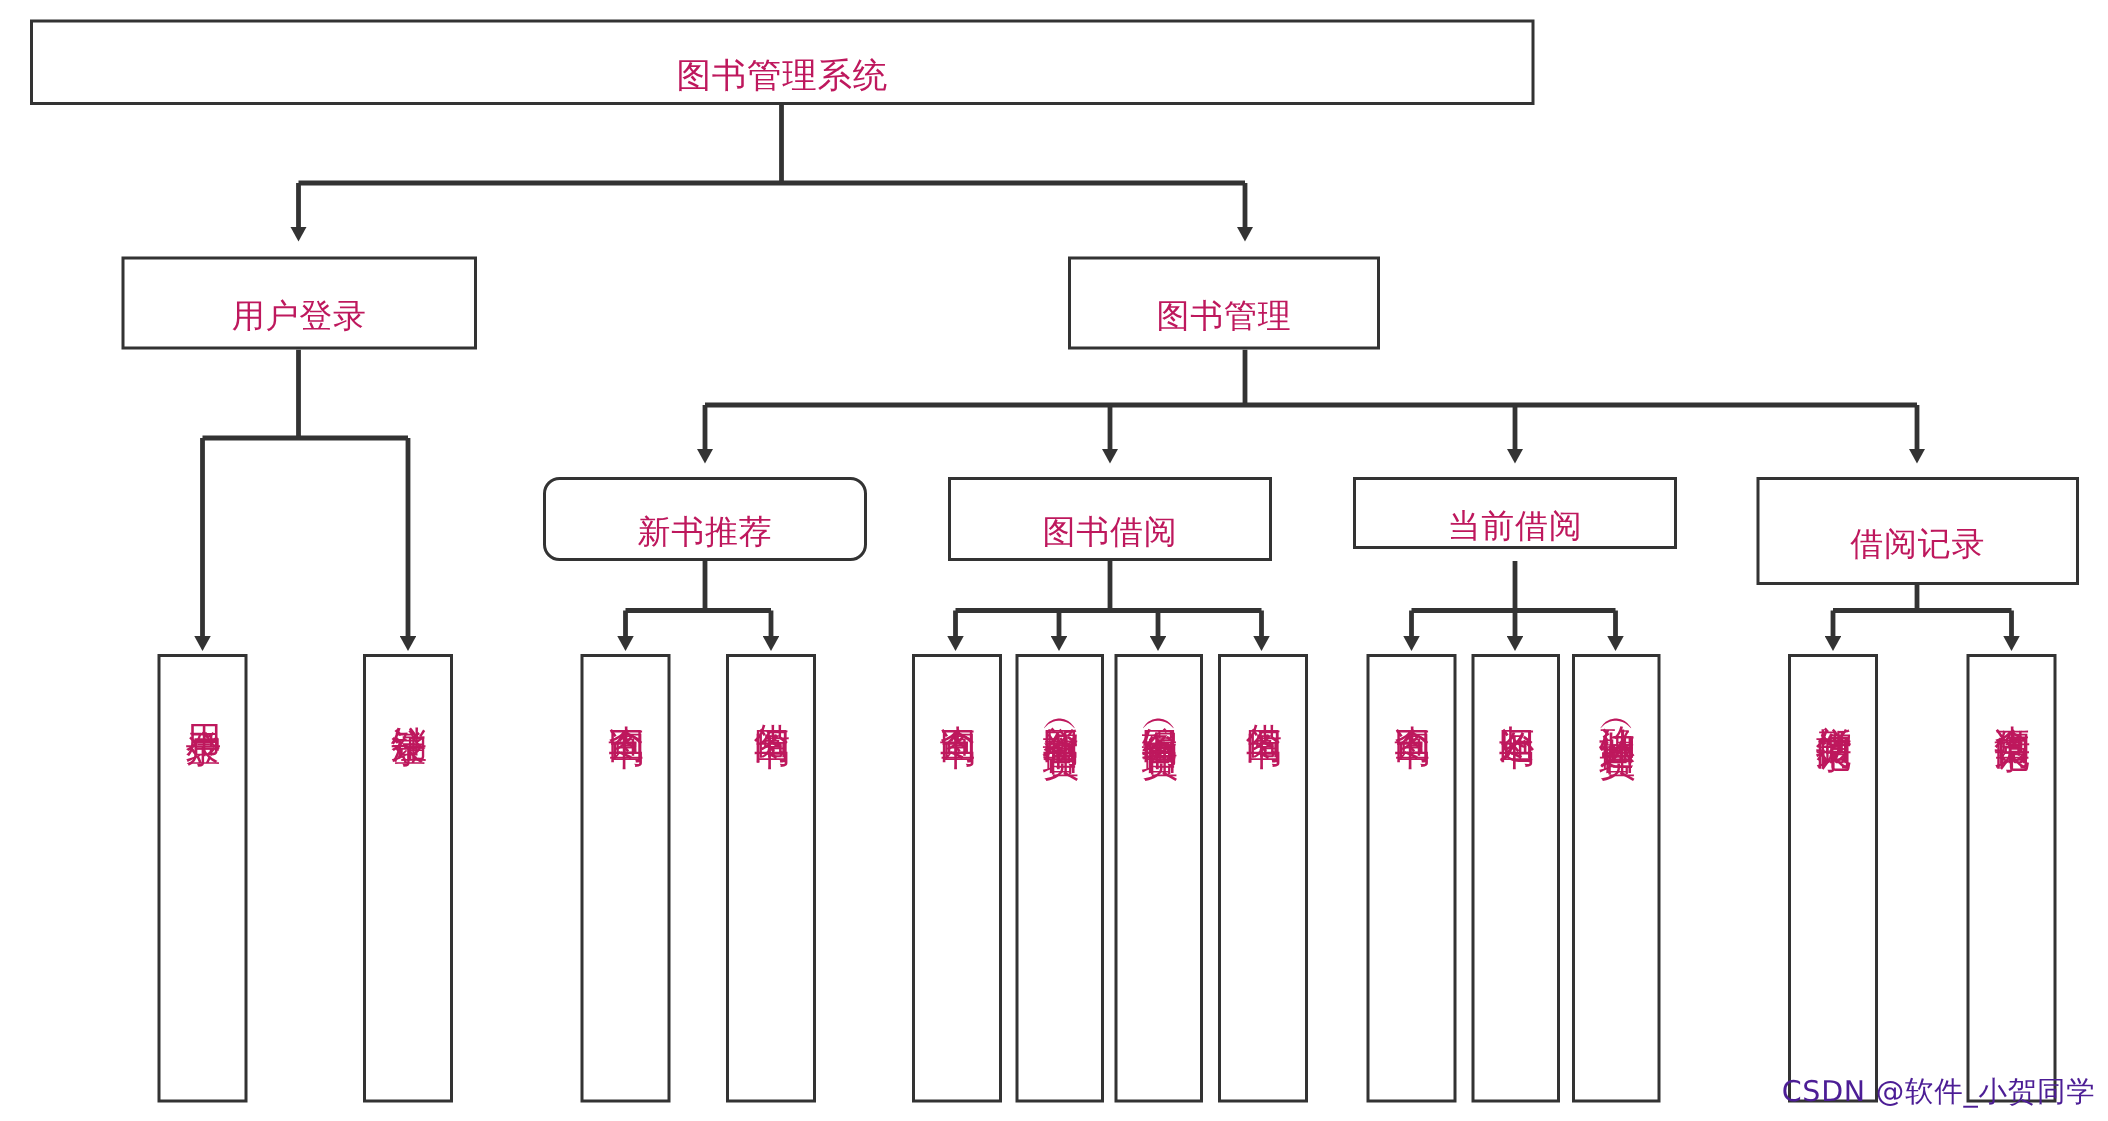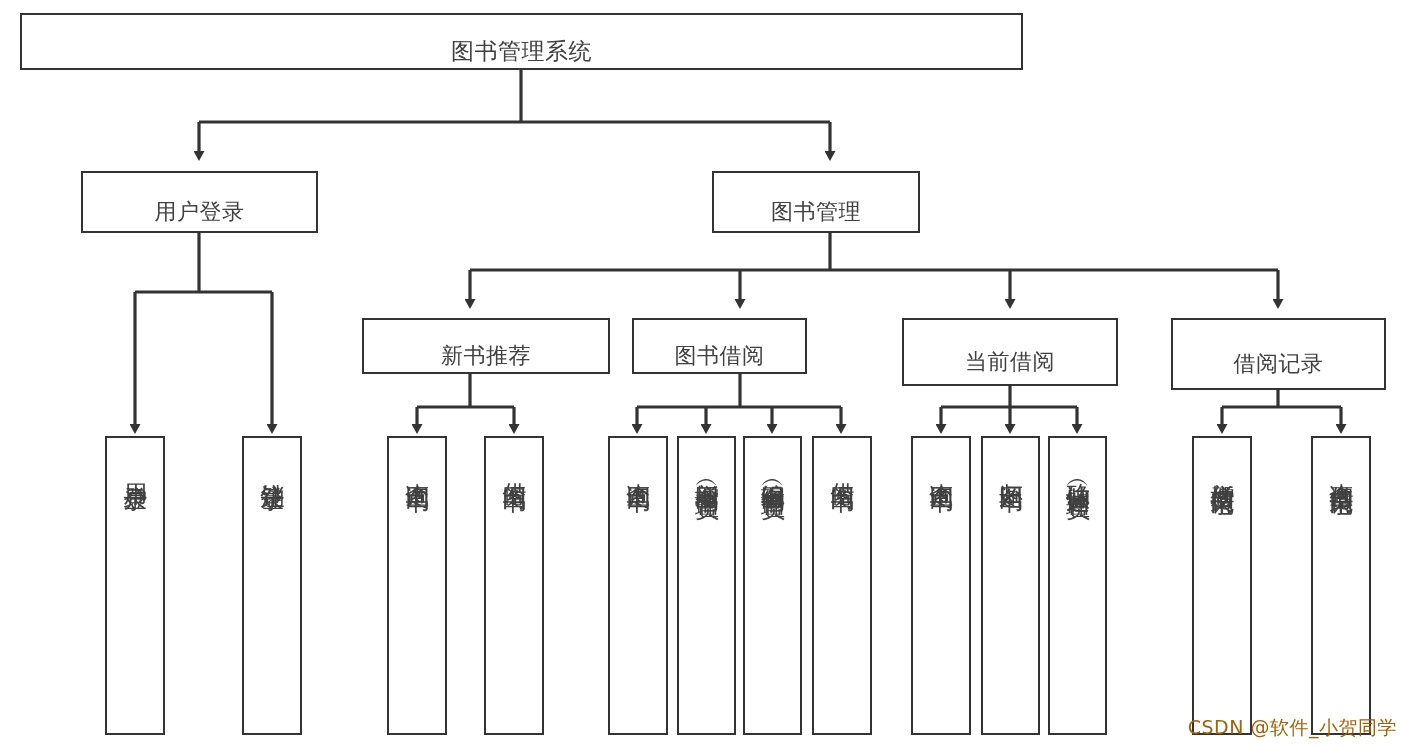--- a/index.html
+++ b/index.html
@@ -35,21 +35,21 @@
     display: flex;
     align-items: center;
     justify-content: center;
     text-align: center;
     z-index: 2;
   }
   .node .label {
     display: block;
     line-height: 1.18;
     letter-spacing: 0.5px;
-    color: #404040;
+    color: #be185d;
     margin-top: 20px;
   }
   
   .node.h .label {
     font-size: 22px;
     white-space: nowrap;
   }
   .node.level-root .label {
     font-size: 23px;
   }
@@ -64,21 +64,21 @@
     font-size: 24px;
     line-height: 1.05;
     letter-spacing: 2px;
     white-space: nowrap;
   }
   .watermark {
     position: absolute;
     right: 8px;
     bottom: 6px;
     font-size: 19px;
-    color: #a16207;
+    color: #4c1d95;
     white-space: nowrap;
     z-index: 5;
     letter-spacing: 0.5px;
   }
 </style>
 </head>
 <body>
 
 <div id="canvas">
 
@@ -136,27 +136,27 @@
     <span class="label">图书管理系统</span>
   </div>
 
   <div class="node h" style="left:81px; top:171px; width:237px; height:62px;">
     <span class="label">用户登录</span>
   </div>
   <div class="node h" style="left:712px; top:171px; width:208px; height:62px;">
     <span class="label">图书管理</span>
   </div>
 
-  <div class="node h" style="left:362px; top:318px; width:248px; height:56px;">
+  <div class="node h" style="left:362px; top:318px; width:216px; height:56px;border-radius:11px;">
     <span class="label">新书推荐</span>
   </div>
-  <div class="node h" style="left:632px; top:318px; width:175px; height:56px;">
+  <div class="node h" style="left:632px; top:318px; width:216px; height:56px;">
     <span class="label">图书借阅</span>
   </div>
-  <div class="node h" style="left:902px; top:318px; width:216px; height:68px;">
+  <div class="node h" style="left:902px; top:318px; width:216px; height:48px;">
     <span class="label">当前借阅</span>
   </div>
   <div class="node h" style="left:1171px; top:318px; width:215px; height:72px;">
     <span class="label">借阅记录</span>
   </div>
 
   <div class="node v" style="left:105px; top:436px; width:60px; height:299px;">
     <span class="label">用户登录</span>
   </div>
   <div class="node v" style="left:242px; top:436px; width:60px; height:299px;">

